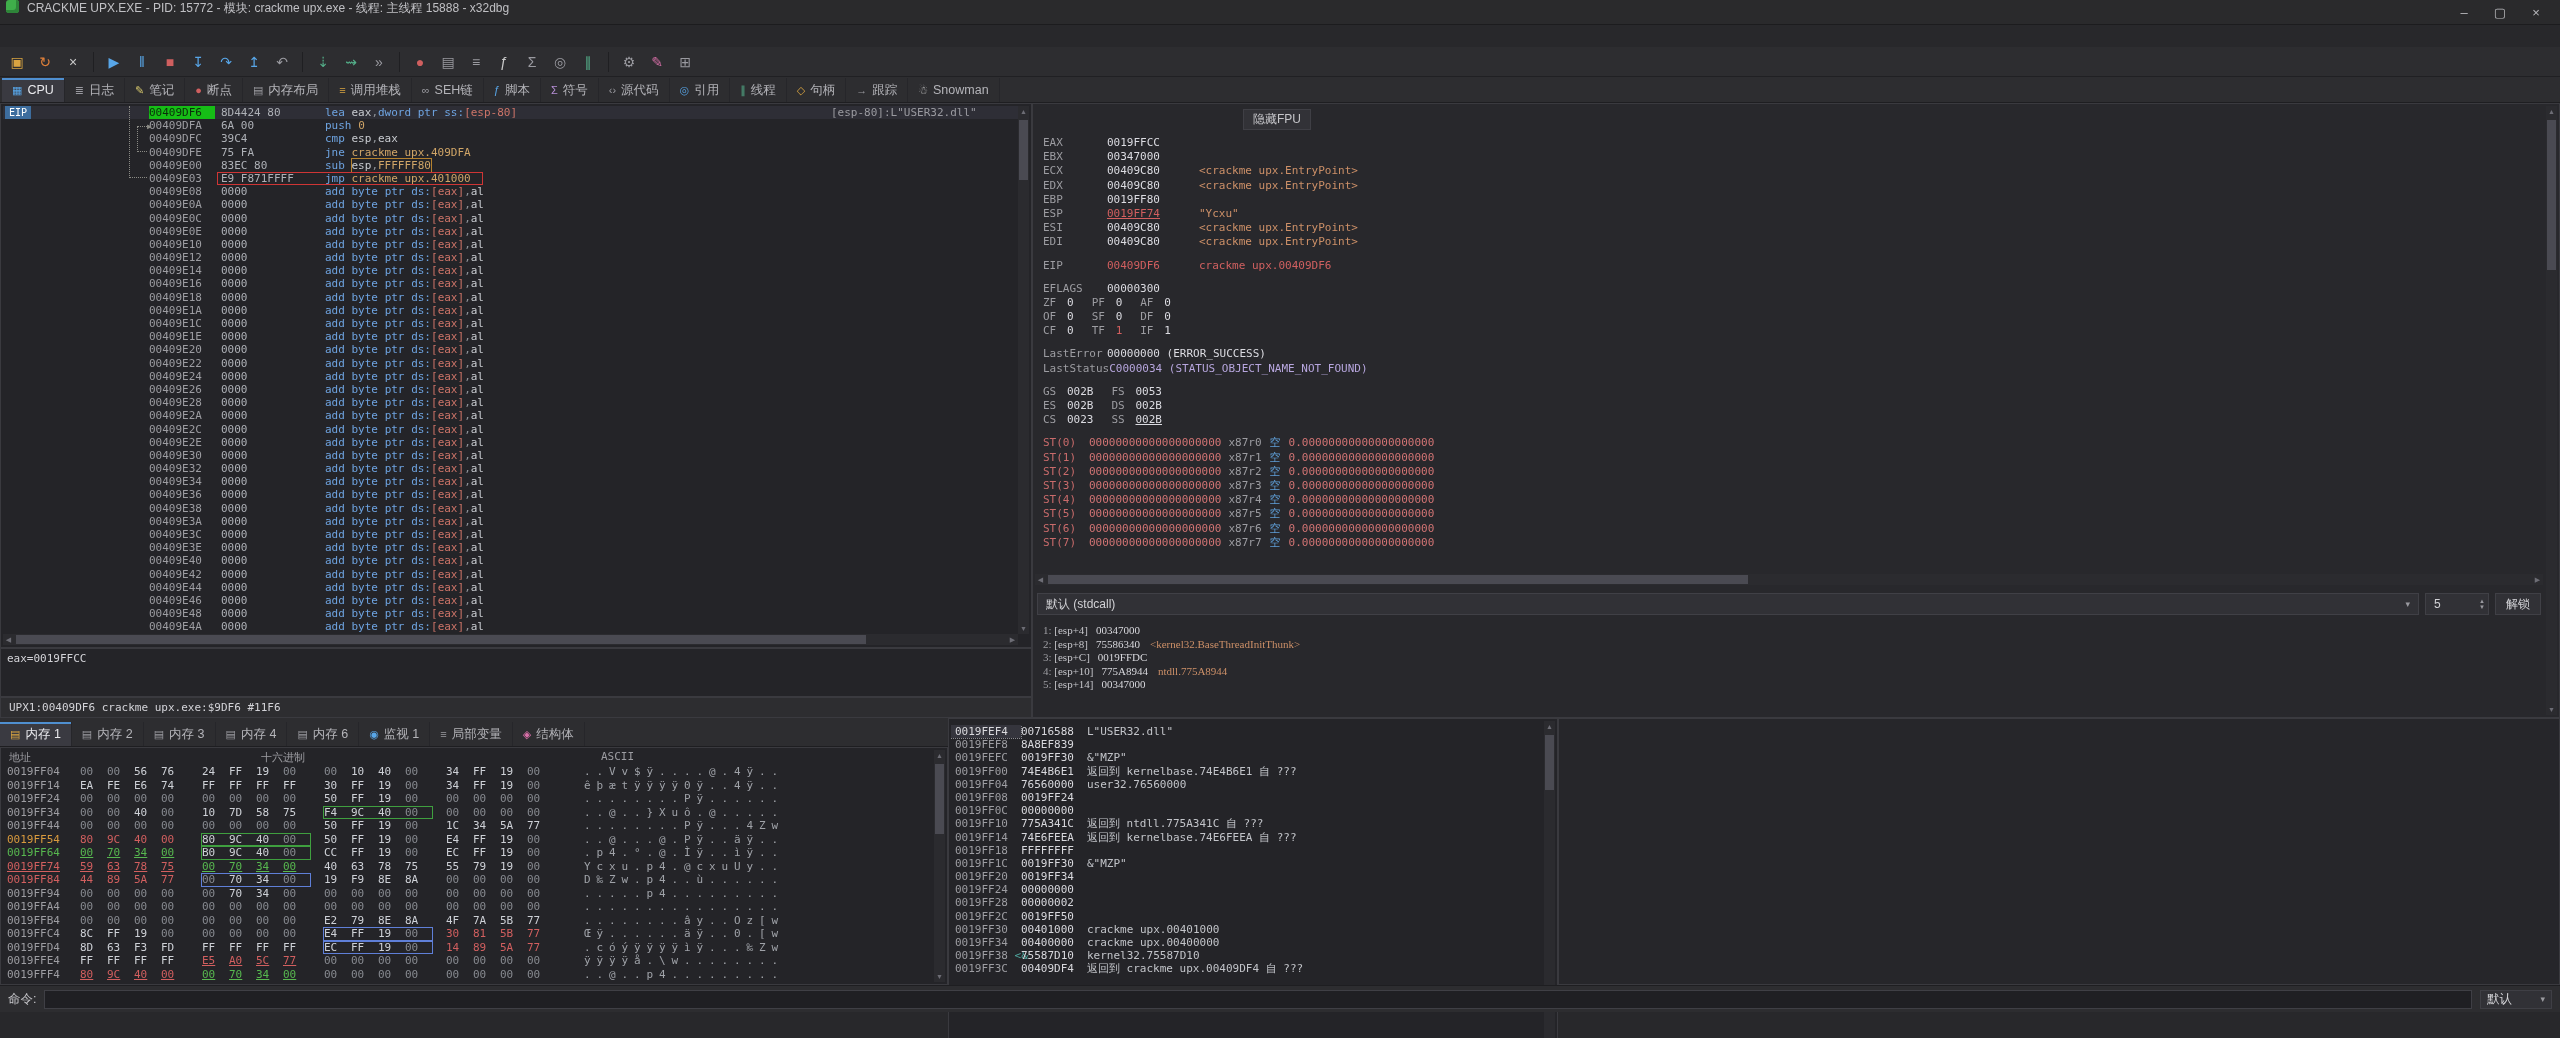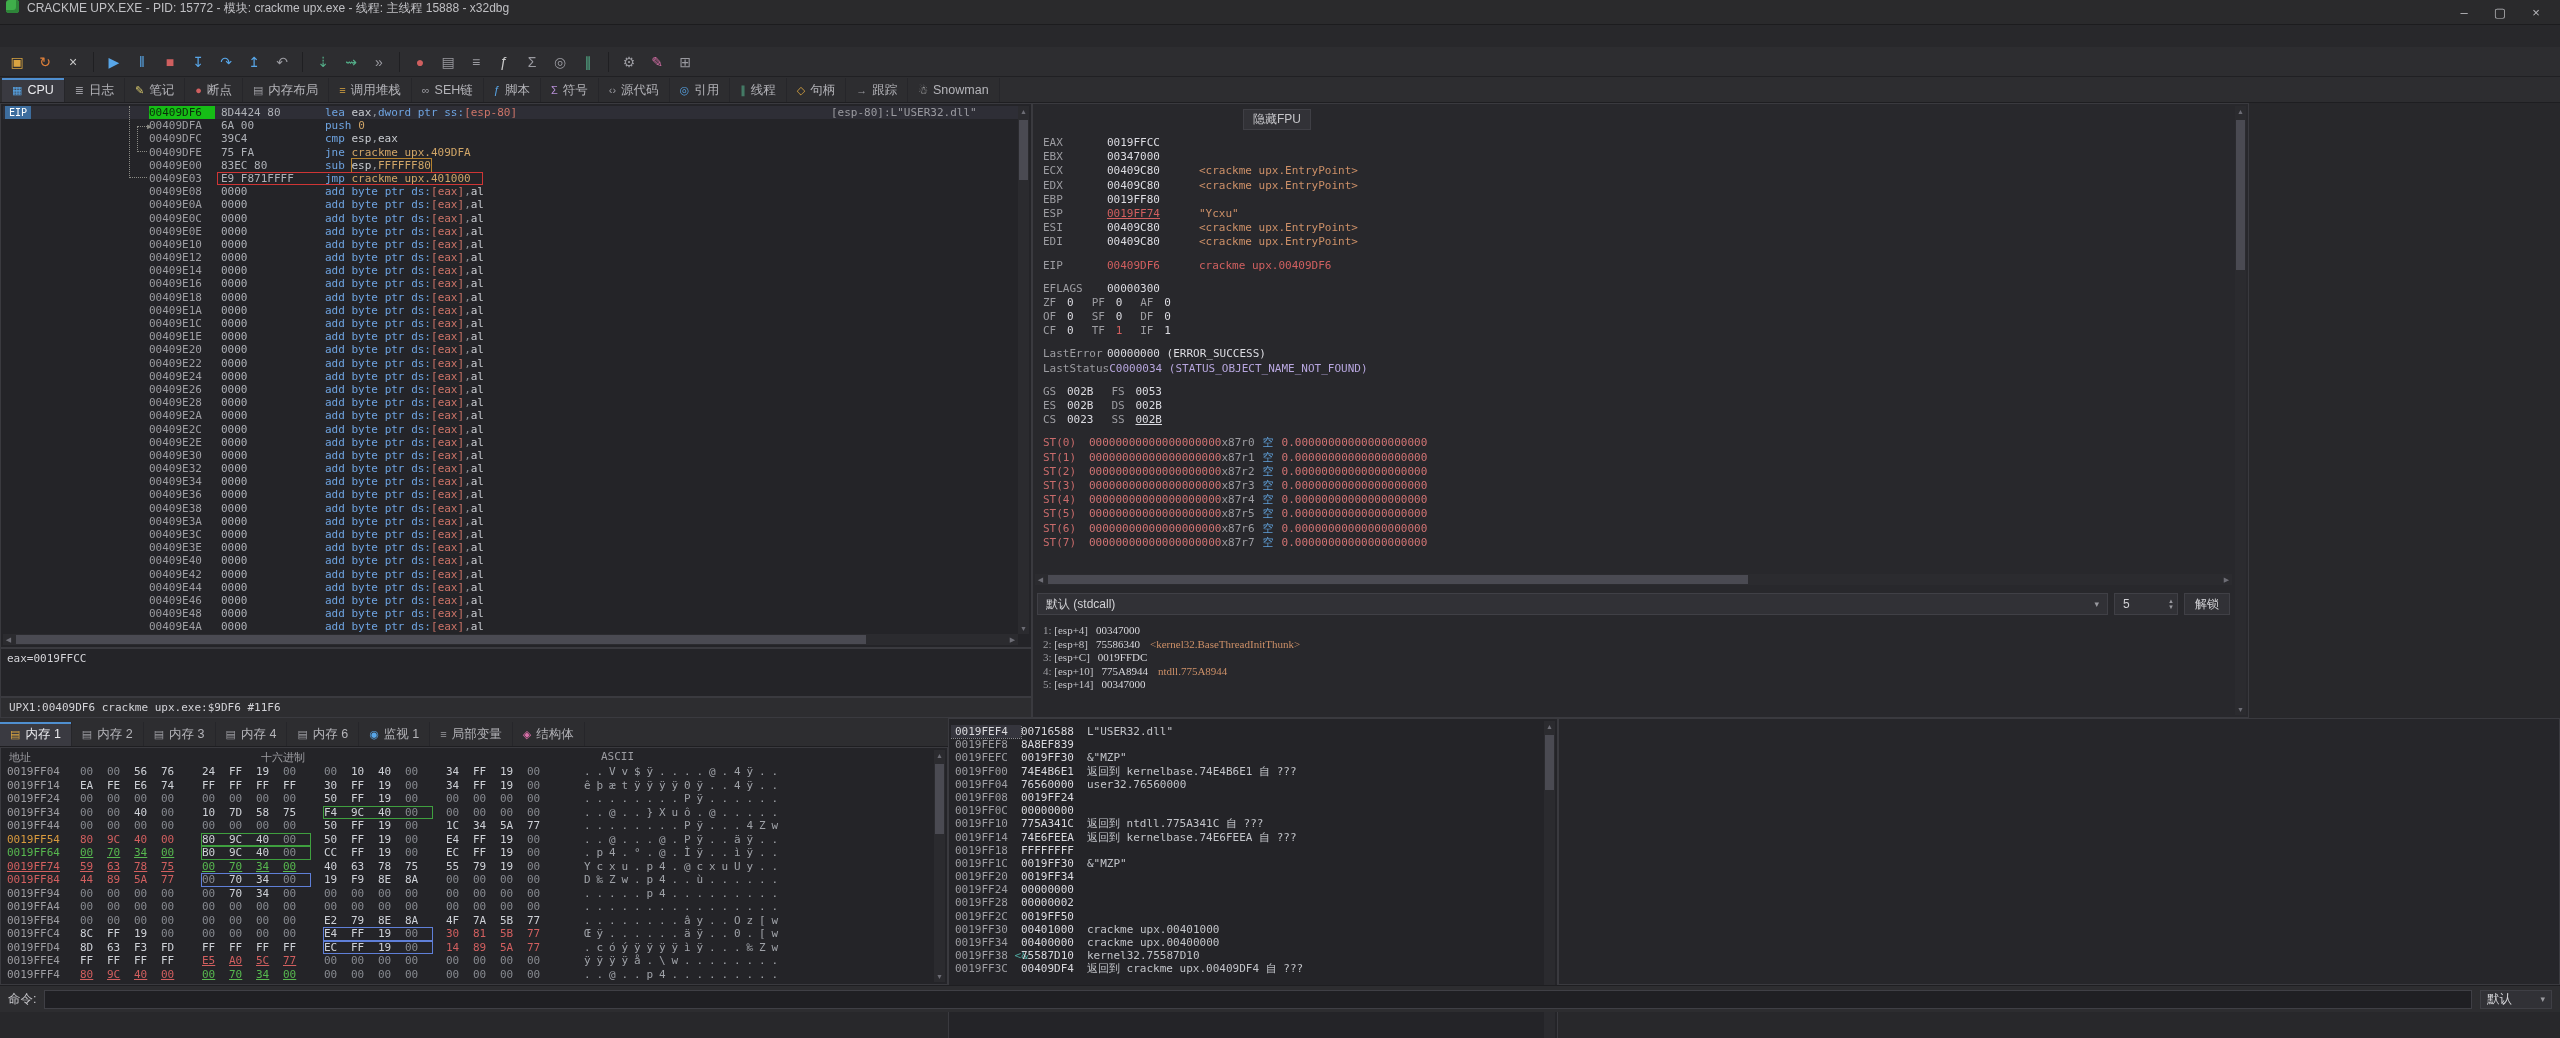--- a/index.html
+++ b/index.html
@@ -58,41 +58,41 @@
   .jarr{position:absolute;pointer-events:none}
 
   
   .sbv{position:absolute;width:11px;background:#2b2b2f}
   .sbh{position:absolute;height:11px;background:#2b2b2f}
   .sbthumbv{position:absolute;left:1px;right:1px;background:#4a4a52}
   .sbthumbh{position:absolute;top:1px;bottom:1px;background:#4a4a52}
   .sbarrow{position:absolute;color:#6d6d75;font-size:7px;width:11px;height:11px;display:flex;align-items:center;justify-content:center}
 
   
-  #regs{left:1032px;top:103px;width:1217px;height:615px;background:#28282c}
+  #regs{left:1032px;top:103px;width:1528px;height:615px;background:#28282c}
   #fpu{position:absolute;left:210px;top:5px;padding:1px 9px;border:1px solid #3f3f45;background:#323237;color:#c6c6ca}
   #reg-rows{position:absolute;left:10px;top:32px;right:18px;font-family:"DejaVu Sans Mono",monospace;
             font-size:11px;white-space:pre}
   .rrow{height:14.2px;line-height:14.2px}
   .rgap{height:9px}
   .rn{display:inline-block;min-width:64px;color:#9d9da2}
   .rv{display:inline-block;min-width:80px;color:#dcdce2}
   .rv.red{color:#d25f5f}
   .rv.redu{color:#d25f5f;text-decoration:underline}
   .rv.lav{color:#b7a6de}
   .rv.u{text-decoration:underline}
   .rc{margin-left:12px}
   .rc.orange{color:#cd9068}
   .rc.red{color:#d06060}
   .fpair{display:inline-block;margin-right:18px}
   .fpair .rn{min-width:24px}
   .fpair .rv{min-width:0}
   .stn{display:inline-block;width:46px;color:#c96b6b}
   .stv{color:#d27474}
-  .sttag{margin-left:0;color:#9d9da2}
+  .sttag{margin-left:7px;color:#9d9da2}
   .ste{margin-left:8px;color:#5f9fd8}
   .std{margin-left:8px;color:#d27474}
 
   .argsbar{position:absolute;left:4px;right:18px;top:488px;height:24px;display:flex;gap:6px;align-items:center}
   .combo{flex:1;height:22px;background:#313136;border:1px solid #404046;display:flex;align-items:center;
          justify-content:space-between;padding:0 8px;color:#d2d2d6}
   .carr{color:#9a9aa0;font-size:9px}
   .spinner{width:64px;height:22px;background:#313136;border:1px solid #404046;display:flex;align-items:center;
            padding:0 8px;color:#d2d2d6;position:relative}
   .spnbtns{position:absolute;right:3px;top:2px;bottom:2px;display:flex;flex-direction:column;justify-content:center;

